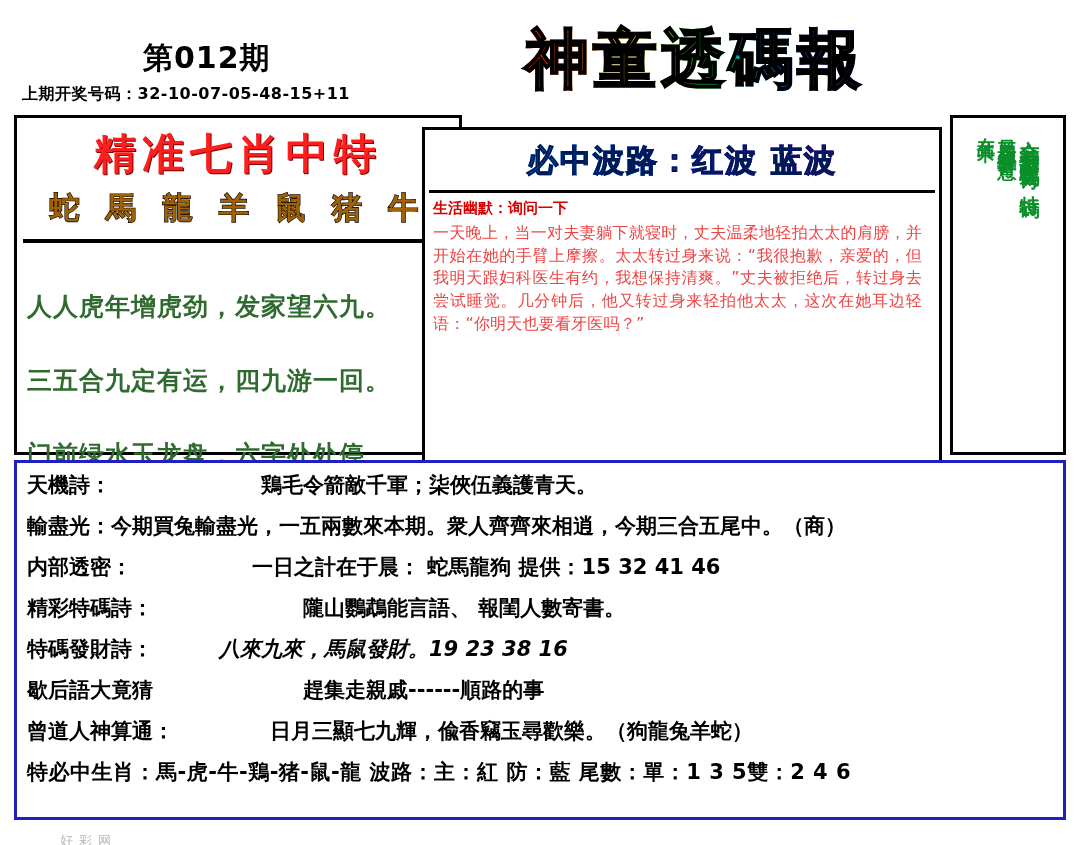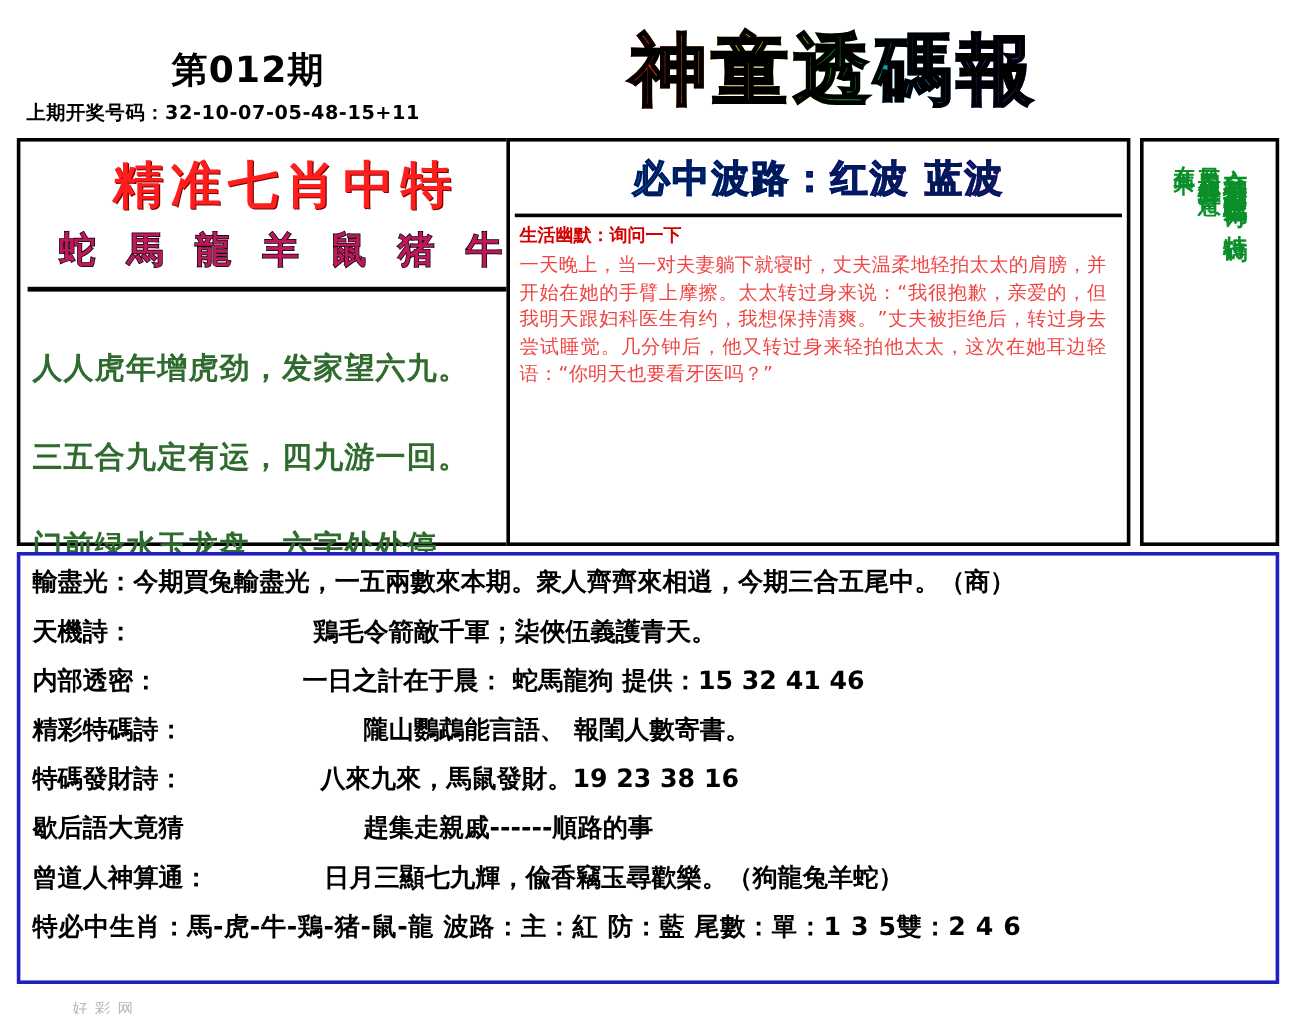--- a/index.html
+++ b/index.html
@@ -46,35 +46,35 @@
   .panel-left {
     position:absolute; left:0; top:0; width:448px; height:340px;
     border:3px solid #000; background:#fff; box-sizing:border-box;
   }
   .pl-title {
     text-align:center; font-size:42px; font-weight:bold; color:#ff1d1d;
     letter-spacing:6px; margin-top:8px;
     text-shadow:1px 1px 0 #7a0000;
   }
   .pl-zodiac {
-    text-align:center; font-size:30px; font-weight:bold; color:#be185d;
+    text-align:center; font-size:30px; font-weight:bold; color:#a16207;
     letter-spacing:8px; margin-top:6px;
     -webkit-text-stroke:1.2px #000;
     paint-order:stroke fill;
   }
   .pl-divider { height:4px; background:#000; margin:10px 6px 0 6px; }
   .pl-verses { padding:6px 10px 0 10px; }
   .pl-verses div {
     font-size:25px; font-weight:bold; color:#2f6b2f; line-height:1.28;
     letter-spacing:1px; white-space:nowrap;margin-top:42px;
   }
 
   
   .panel-mid {
-    position:absolute; left:408px; top:0; width:520px; height:340px;
+    position:absolute; left:408px; top:12px; width:520px; height:340px;
     border:3px solid #000; background:#fff; box-sizing:border-box;
   }
   .pm-title {
     text-align:center; font-size:31px; font-weight:bold; margin-top:10px;
     letter-spacing:2px;
     background:linear-gradient(90deg,#00b7ff 0%, #0050ff 40%, #7b00ff 70%, #ff00a0 100%);
     -webkit-background-clip:text; background-clip:text; color:transparent;
     -webkit-text-stroke:1px #001a55;
     paint-order:stroke fill;
   }
@@ -106,21 +106,21 @@
     position:absolute; left:14px; top:460px; width:1052px; height:360px;
     border:3px solid #2020c0; background:#fff; box-sizing:border-box;
     padding:8px 10px 0 10px;
   }
   .brow { display:flex; align-items:baseline; margin-bottom:13px; white-space:nowrap; }
   .blabel { font-size:21px; font-weight:bold; color:#000; }
   .bval { font-size:21px; font-weight:bold; color:#000; }
   .ind-1 { margin-left:150px; }
   .ind-2 { margin-left:120px; }
   .ind-3 { margin-left:150px; }
-  .ind-4 { margin-left:114px; }
+  .ind-4 { margin-left:66px;font-style:italic; }
   .ind-5 { margin-left:150px; }
   .ind-6 { margin-left:96px; }
   .lastrow { font-size:21px; font-weight:bold; color:#000; letter-spacing:0.5px; }
   .wm {
     position:absolute; left:60px; top:832px; font-size:13px; color:#b9b9b9;
     letter-spacing:6px;
   }
 </style>
 </head>
 <body>
@@ -162,30 +162,30 @@
       <div class="v-col c1">六合神童特别奉献透碼诗，特碼</div>
       <div class="v-col c2">只要用心解开诗意</div>
       <div class="v-col c3">在其中</div>
     </div>
 
   </div>
 
   <div class="box-bottom">
 
     <div class="brow">
+      <span class="blabel">天機詩：</span>
+      <span class="bval ind-1">鶏毛令箭敵千軍；柒俠伍義護青天。</span>
+    </div>
+
+    <div class="brow">
       <span class="blabel">輸盡光：</span>
       <span class="bval">今期買兔輸盡光，一五兩數來本期。衆人齊齊來相逍，今期三合五尾中。（商）</span>
     </div>
 
     <div class="brow">
-      <span class="blabel">天機詩：</span>
-      <span class="bval ind-1">鶏毛令箭敵千軍；柒俠伍義護青天。</span>
-    </div>
-
-    <div class="brow">
       <span class="blabel">内部透密：</span>
       <span class="bval ind-2">一日之計在于晨： 蛇馬龍狗 提供：15 32 41 46</span>
     </div>
 
     <div class="brow">
       <span class="blabel">精彩特碼詩：</span>
       <span class="bval ind-3">隴山鸚鵡能言語、 報閨人數寄書。</span>
     </div>
 
     <div class="brow">

